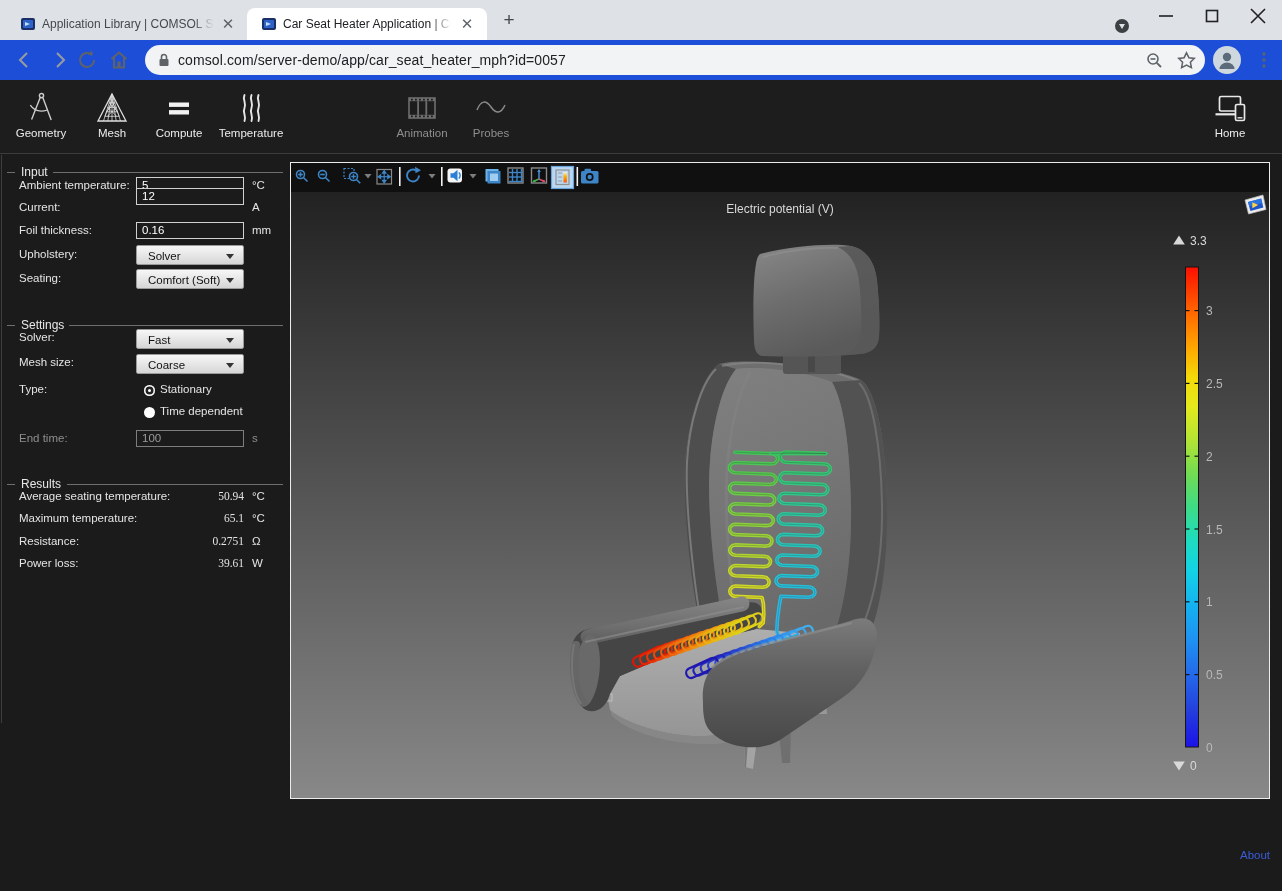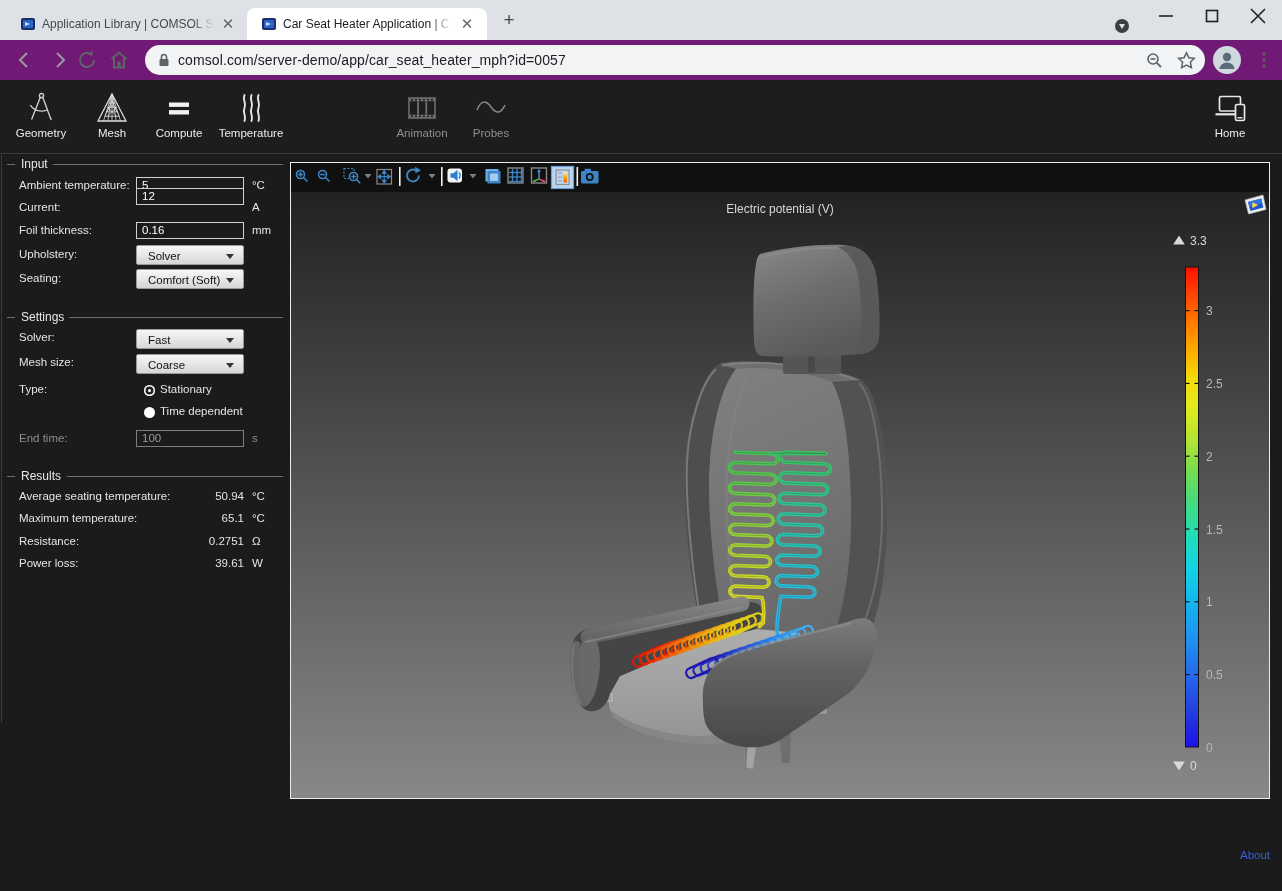--- a/index.html
+++ b/index.html
@@ -17,43 +17,43 @@
   #tab1 .x { left:208px; }
   #tab2 { left:247px; width:240px; background:#fff; border-radius:8px 8px 0 0; height:32px; color:#202124;}
   #tab2 .title { width:168px; left:36px; -webkit-mask-image:linear-gradient(90deg,#000 88%,transparent); mask-image:linear-gradient(90deg,#000 88%,transparent);}
   #tab2 .fav { left:14px; }
   #tab2 .x { left:212px; }
   #newtab { position:absolute; left:499px; top:10px; width:20px; height:20px; color:#45494d; font-size:19px; line-height:20px; text-align:center; font-weight:400;}
   #dlbtn { position:absolute; left:1115px; top:19px; width:14px; height:14px; border-radius:50%; background:#3c4043; }
   #dlbtn:after { content:""; position:absolute; left:3.5px; top:5px; border-left:3.5px solid transparent; border-right:3.5px solid transparent; border-top:5px solid #dee1e6; }
   .winbtn { position:absolute; top:0; width:46px; height:34px; }
   
-  #navbar { position:absolute; left:0; top:40px; width:1282px; height:40px; background:#701a75;padding-left:16px; }
+  #navbar { position:absolute; left:0; top:40px; width:1282px; height:40px; background:#1d4ed8;padding-left:16px; }
   #omni { position:absolute; left:145px; top:5px; width:1060px; height:30px; border-radius:15px; background:#f1f3f4; }
   #urltxt { position:absolute; left:33px; top:7px; font-size:14px; color:#202124; letter-spacing:0.1px;}
   
   #content { position:absolute; left:0; top:80px; width:1282px; height:811px; background:#1b1b1b; }
   #apptb { position:absolute; left:0; top:0; width:1282px; height:74px; border-bottom:1px solid #3c3c3c; background:#1d1d1d;}
   .tbbtn { position:absolute; top:12px; text-align:center; color:#ececec; font-size:11.5px; }
   .tbbtn svg { display:block; margin:0 auto 3px auto; }
   .tbbtn.dim { color:#8f8f8f; }
   .tbbtn.sel { color:#2cb1d4; }
   
   #panel { position:absolute; left:0; top:75px; width:290px; height:736px; }
   #panel:before { content:""; position:absolute; left:1px; top:0; width:1px; height:568px; background:#3e3e3e; }
-  .legend { position:absolute; height:14px; font-size:12px; color:#e8e8e8; }
+  .legend { position:absolute; height:14px; font-size:12px; color:#e8e8e8;margin-top:8px; }
   .legend .l1 { position:absolute; left:7px; top:7px; width:8px; height:1px; background:#6e6e6e; }
   .legend .txt { position:absolute; left:21px; top:0px; }
   .legend .l2 { position:absolute; right:7px; top:7px; height:1px; background:#6e6e6e; }
   .flabel { position:absolute; font-size:11.5px; color:#e4e4e4; left:19px; white-space:nowrap;text-align:center;}
   .funit  { position:absolute; font-size:11.5px; color:#e4e4e4; left:252px; }
   .tfield { position:absolute; left:136px; width:108px; height:17px; border:1px solid #d0d0d0; background:#1b1b1b; color:#fff; font-size:11.5px; line-height:15px; padding-left:5px; }
   .dfield { position:absolute; left:136px; width:108px; height:20px; border-radius:2px; background:linear-gradient(#f7f7f7,#d6d6d6); color:#111; font-size:11.5px; line-height:20px; padding-left:11px; border:1px solid #9a9a9a;}
   .dfield:after { content:""; position:absolute; right:9px; top:8px; border-left:4.5px solid transparent; border-right:4.5px solid transparent; border-top:5px solid #333; }
-  .rval { position:absolute; font-size:11.5px; color:#e4e4e4; width:244px; text-align:right; left:0; }
+  .rval { position:absolute; font-size:11.5px; color:#e4e4e4; width:244px; text-align:right; left:0;font-family:Liberation Serif, serif; }
   .radio { position:absolute; left:144px; width:11px; height:11px; border-radius:50%; background:#fff; }
   .radio.on { box-shadow: inset 0 0 0 1.5px #fff, inset 0 0 0 4px #222; }
   .rlabel { position:absolute; left:160px; font-size:11.5px; color:#e4e4e4; }
   
   #gframe { position:absolute; left:290px; top:82px; width:980px; height:637px; border:1px solid #ececec; background:#101010;}
   #gtoolbar { position:absolute; left:0; top:0; width:978px; height:29px; background:#101010; }
   #plot { position:absolute; left:0; top:29px; width:978px; height:606px; }
   #about { position:absolute; left:1240px; top:769px; font-size:11.5px; color:#3b5cd7; }
 </style></head>
 <body>

